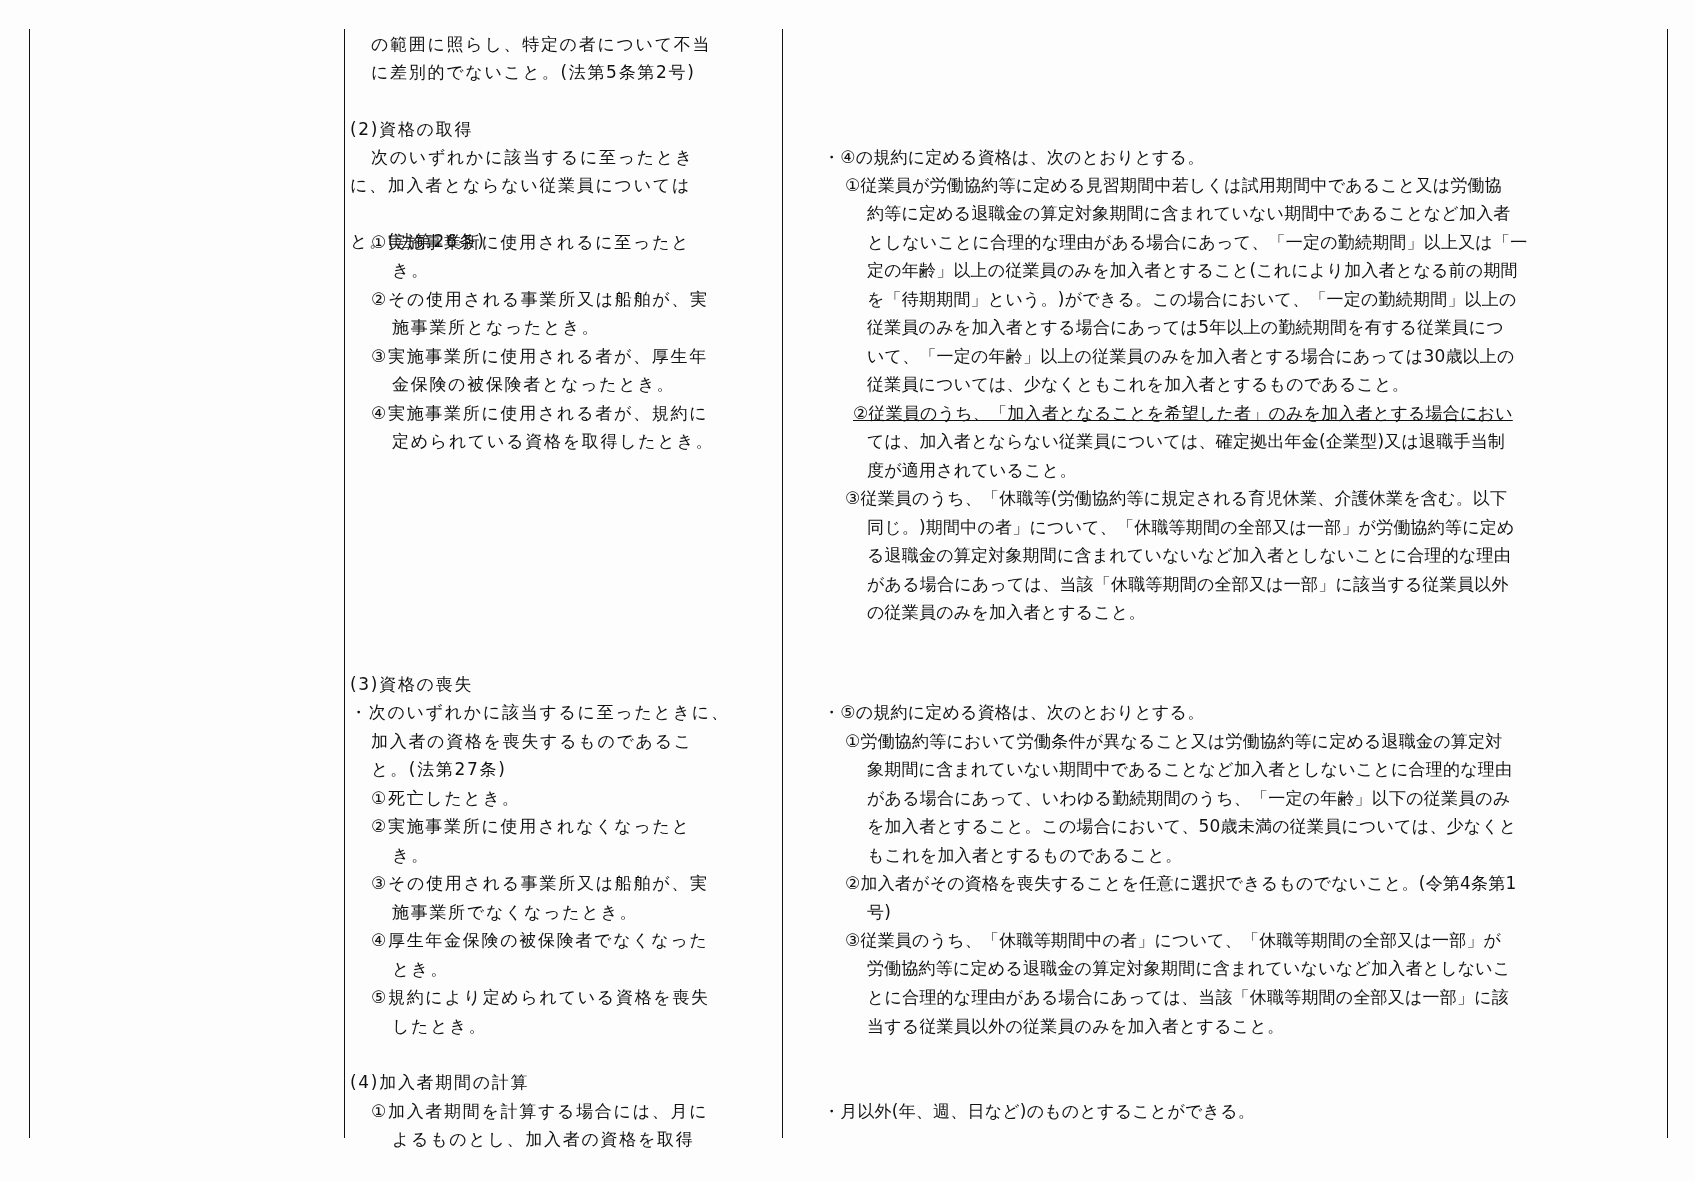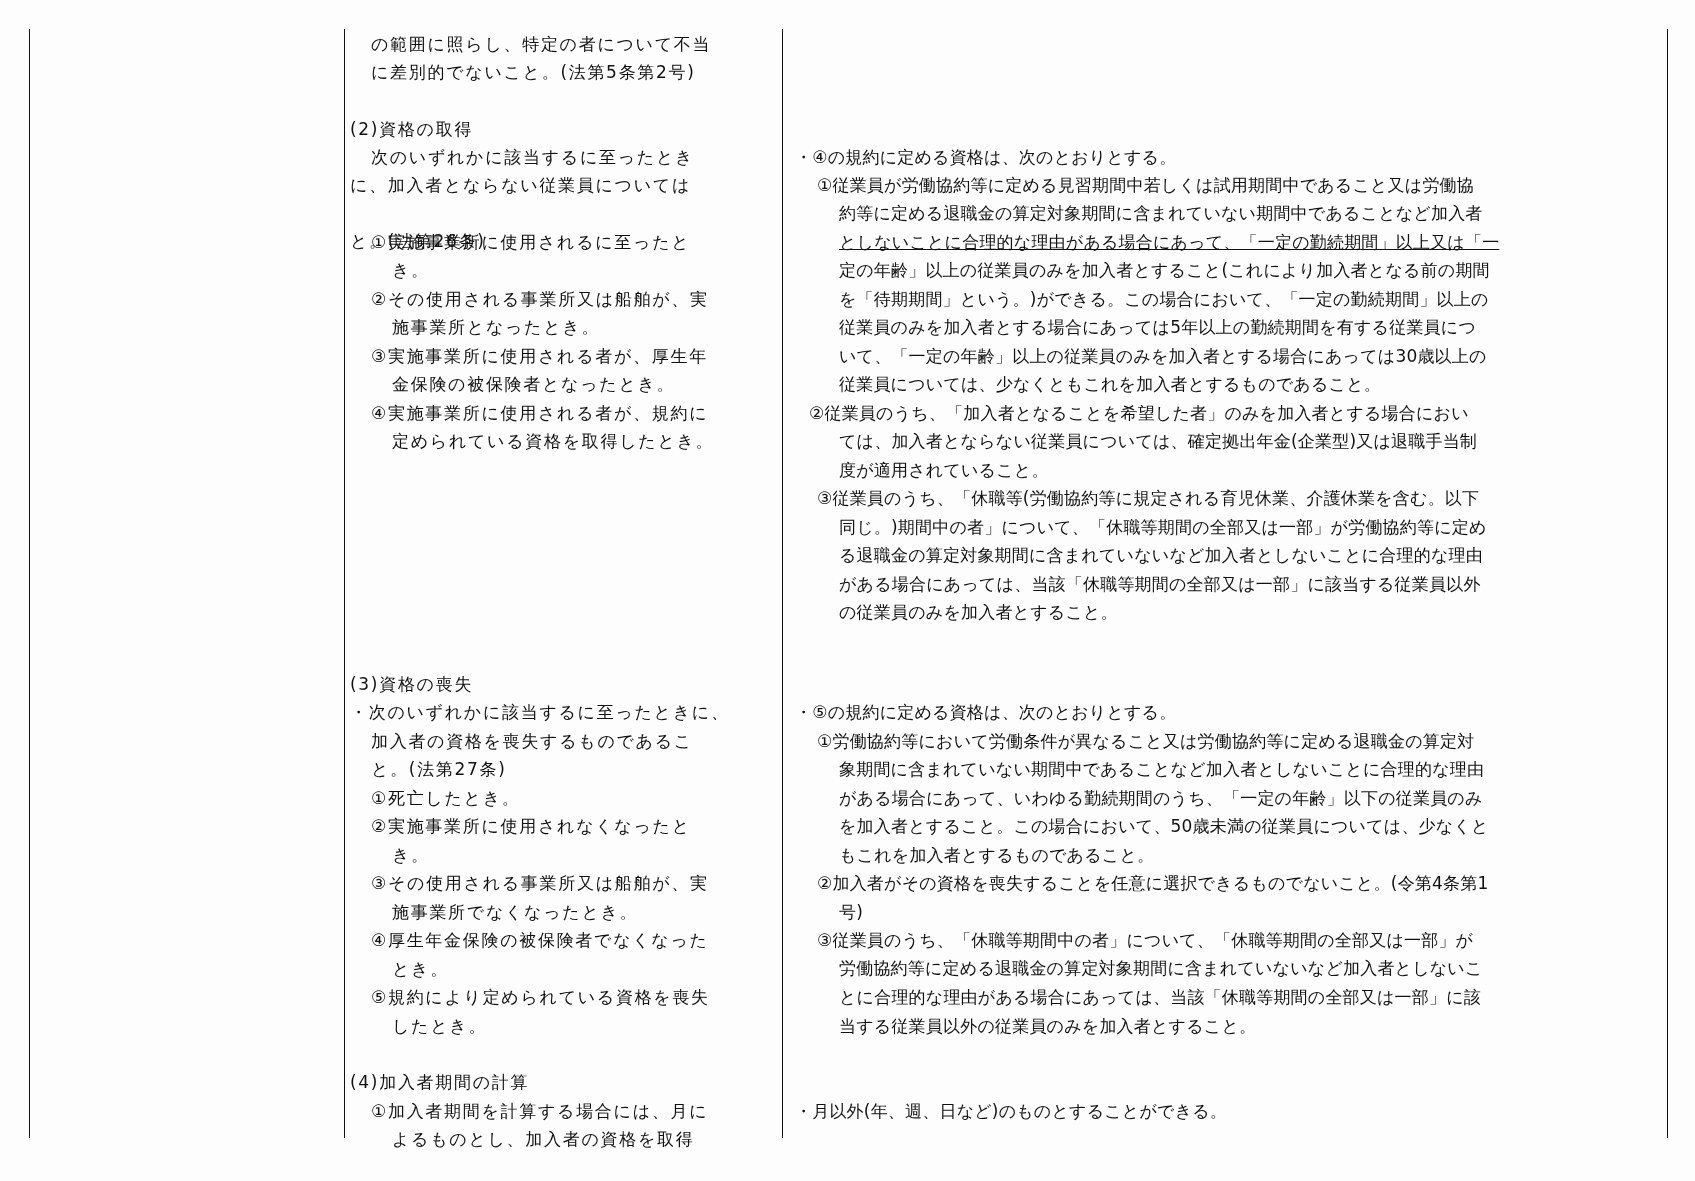--- a/index.html
+++ b/index.html
@@ -2,21 +2,21 @@
 <html><head>
 <meta charset="utf-8">
 <style>
   html, body { margin: 0; padding: 0; background: #fdfdfd; }
   body { width: 1695px; height: 1181px; position: relative; overflow: hidden;
          font-family: "DejaVu Sans", "Liberation Sans", sans-serif; color: #111; }
   .vline { position: absolute; top: 29px; width: 1px; height: 1109px; background: #111; }
   .col { position: absolute; top: 29px; }
   .ln { position: absolute; white-space: nowrap; font-size: 17px; line-height: 28px; height: 28px; }
   .mid .ln { letter-spacing: 1.7px; }
-  .right .ln { letter-spacing: 0.2px; }
+  .right .ln { letter-spacing: 0.2px; margin-left: 28px; }
 </style>
 </head>
 <body>
 
 <div>
   <div class="vline" style="left:29px;"></div>
   <div class="vline" style="left:344px;"></div>
   <div class="vline" style="left:782px;"></div>
   <div class="vline" style="left:1667px;"></div>
 
@@ -52,27 +52,27 @@
       <div class="ln" style="top: 983px; left: 47px;">したとき。</div>
       <div class="ln" style="top: 1039px; left: 5px;">(4)加入者期間の計算</div>
       <div class="ln" style="top: 1068px; left: 26px; text-align: right;">①加入者期間を計算する場合には、月に</div>
       <div class="ln" style="top: 1096px; left: 47px;">よるものとし、加入者の資格を取得</div>
     </div>
 
   <div class="col right" id="right" style="left:783px;width:884px;">
       <div class="ln" style="top: 114px; left: 12px;">・④の規約に定める資格は、次のとおりとする。</div>
       <div class="ln" style="top: 142px; left: 34px;">①従業員が労働協約等に定める見習期間中若しくは試用期間中であること又は労働協</div>
       <div class="ln" style="top: 170px; left: 56px;">約等に定める退職金の算定対象期間に含まれていない期間中であることなど加入者</div>
-      <div class="ln" style="top: 199px; left: 56px; text-decoration: underline;">としないことに合理的な理由がある場合にあって、「一定の勤続期間」以上又は「一</div>
+      <div class="ln" style="top: 199px; left: 56px;">としないことに合理的な理由がある場合にあって、「一定の勤続期間」以上又は「一</div>
       <div class="ln" style="top: 227px; left: 56px; text-align: center;">定の年齢」以上の従業員のみを加入者とすること(これにより加入者となる前の期間</div>
       <div class="ln" style="top: 256px; left: 56px;">を「待期期間」という。)ができる。この場合において、「一定の勤続期間」以上の</div>
       <div class="ln" style="top: 284px; left: 56px;">従業員のみを加入者とする場合にあっては5年以上の勤続期間を有する従業員につ</div>
       <div class="ln" style="top: 313px; left: 56px;">いて、「一定の年齢」以上の従業員のみを加入者とする場合にあっては30歳以上の</div>
       <div class="ln" style="top: 341px; left: 56px;">従業員については、少なくともこれを加入者とするものであること。</div>
-      <div class="ln" style="top: 370px; left: 26px;">②従業員のうち、「加入者となることを希望した者」のみを加入者とする場合におい</div>
+      <div class="ln" style="top: 370px; left: 42px; text-decoration: underline;">②従業員のうち、「加入者となることを希望した者」のみを加入者とする場合におい</div>
       <div class="ln" style="top: 398px; left: 56px;">ては、加入者とならない従業員については、確定拠出年金(企業型)又は退職手当制</div>
       <div class="ln" style="top: 427px; left: 56px;">度が適用されていること。</div>
       <div class="ln" style="top: 455px; left: 34px;">③従業員のうち、「休職等(労働協約等に規定される育児休業、介護休業を含む。以下</div>
       <div class="ln" style="top: 484px; left: 56px;">同じ。)期間中の者」について、「休職等期間の全部又は一部」が労働協約等に定め</div>
       <div class="ln" style="top: 512px; left: 56px;">る退職金の算定対象期間に含まれていないなど加入者としないことに合理的な理由</div>
       <div class="ln" style="top: 541px; left: 56px;">がある場合にあっては、当該「休職等期間の全部又は一部」に該当する従業員以外</div>
       <div class="ln" style="top: 569px; left: 56px;">の従業員のみを加入者とすること。</div>
       <div class="ln" style="top: 669px; left: 12px;">・⑤の規約に定める資格は、次のとおりとする。</div>
       <div class="ln" style="top: 698px; left: 34px;">①労働協約等において労働条件が異なること又は労働協約等に定める退職金の算定対</div>
       <div class="ln" style="top: 726px; left: 56px;">象期間に含まれていない期間中であることなど加入者としないことに合理的な理由</div>

